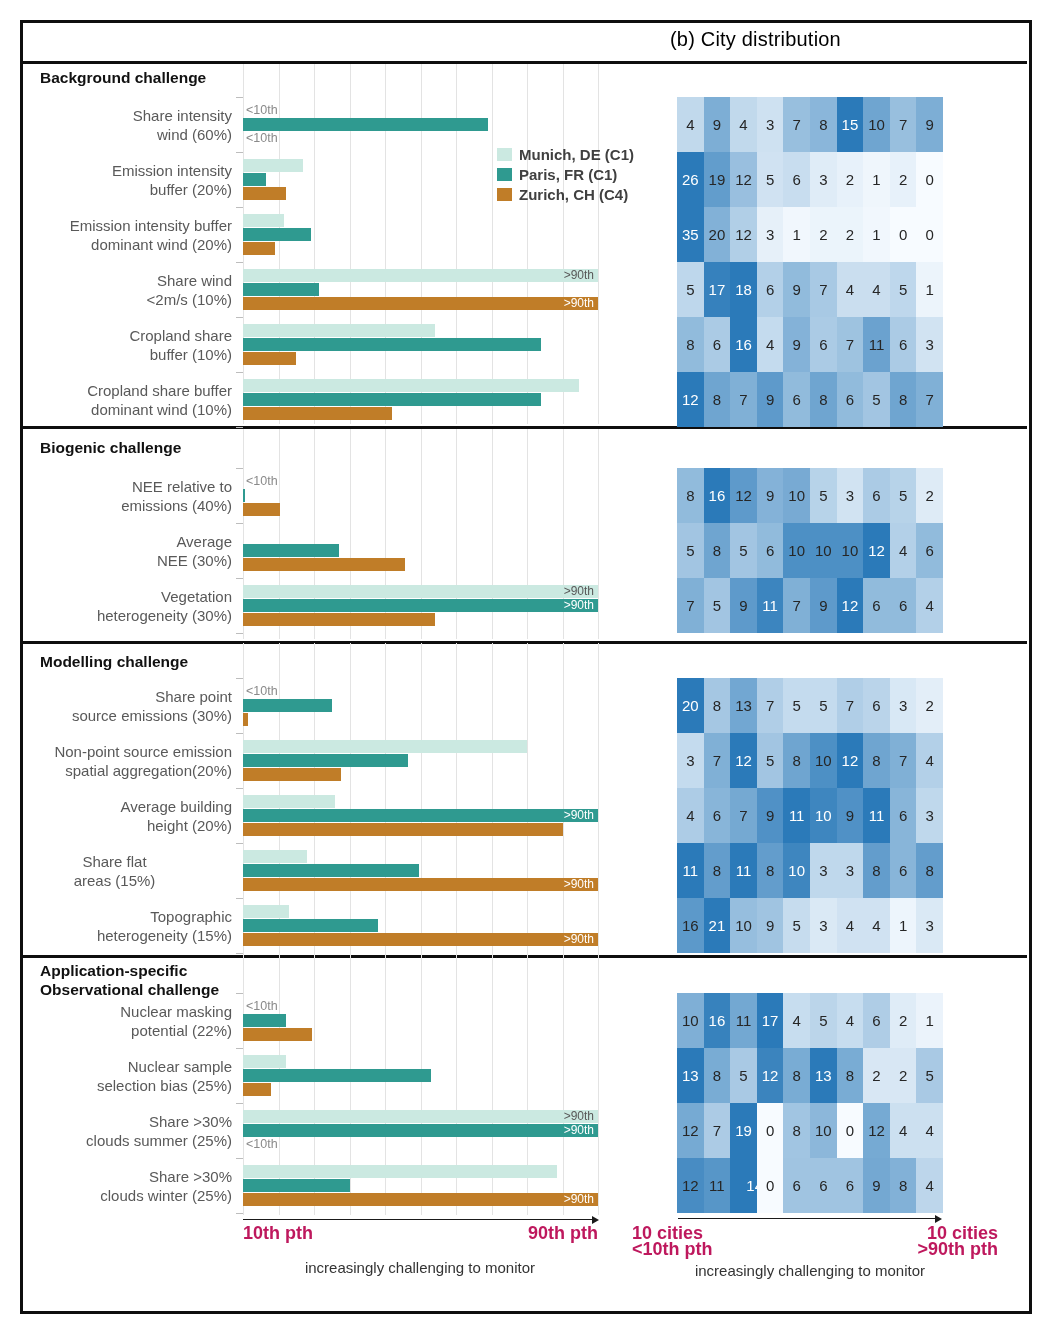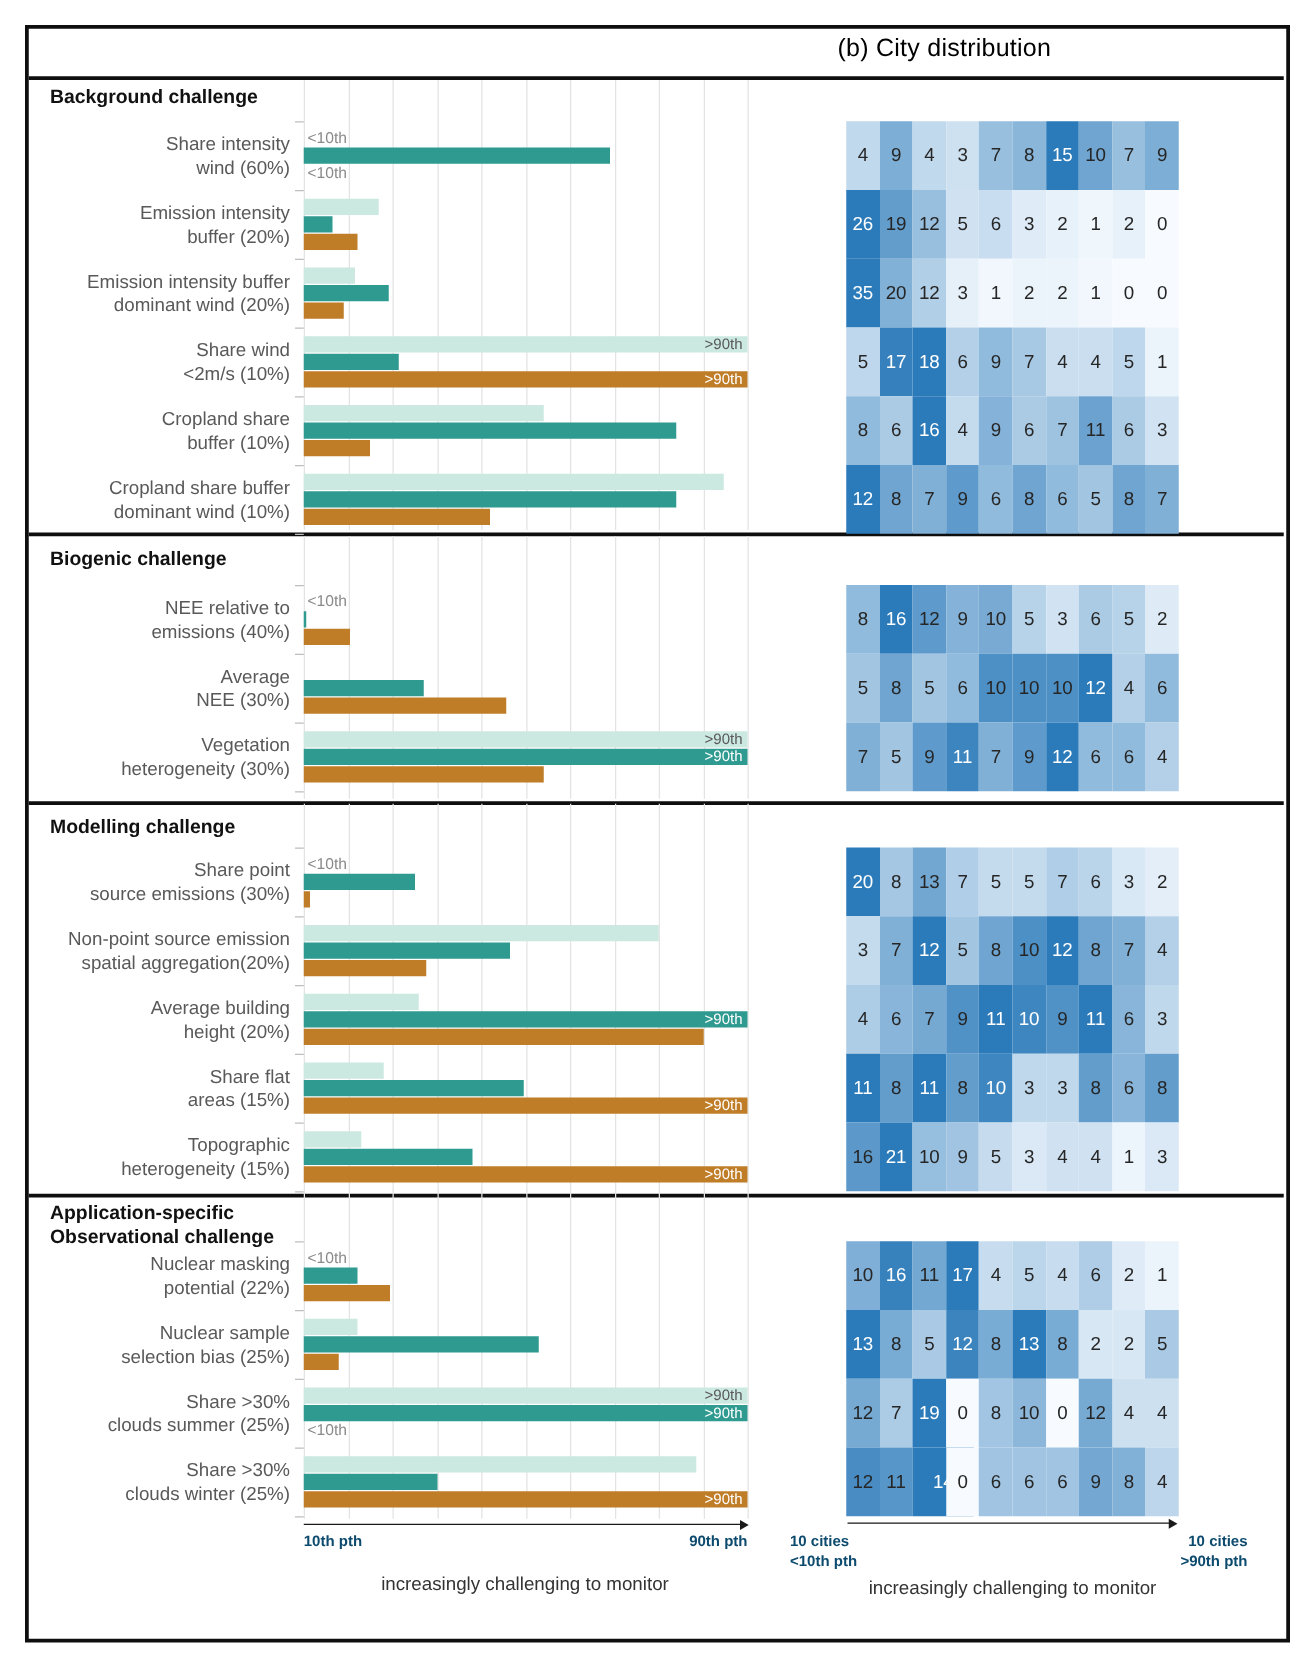--- a/index.html
+++ b/index.html
@@ -15,21 +15,21 @@
   .bar{position:absolute;height:13px;}
   .bar-tag{position:absolute;right:4px;top:0;font-size:12px;line-height:13px;}
   .lt-tag{position:absolute;font-size:12.5px;color:#8a8a8a;line-height:14px;}
   .heat-cell{position:absolute;display:flex;align-items:center;justify-content:center;font-size:15px;}
   .legend{position:absolute;left:497px;top:144px;}
   .legend-row{display:flex;align-items:center;height:20px;}
   .legend-swatch{width:15px;height:13px;margin-right:7px;flex:0 0 auto;}
   .legend-label{font-size:15px;font-weight:bold;color:#404040;white-space:nowrap;}
   .axis-line{position:absolute;height:1px;background:#1a1a1a;}
   .axis-arrow{position:absolute;width:0;height:0;border-left:7px solid #1a1a1a;border-top:4px solid transparent;border-bottom:4px solid transparent;}
-  .axis-label{position:absolute;font-size:12px;font-weight:bold;color:#0c4a6e;line-height:16px;}
+  .axis-label{position:absolute;font-size:18px;font-weight:bold;color:#be185d;line-height:16px;}
   .axis-caption{position:absolute;font-size:15px;color:#333;text-align:center;}
 </style>
 </head>
 <body>
 
 <div id="canvas">
   <div class="frame"></div>
 
   <div class="panel-title" style="left:670px;">(b) City distribution</div>
 
@@ -297,21 +297,21 @@
       <div class="heat-cell" style="left: 703.6px; top: 788px; width: 26.6px; height: 55px; background: rgb(136, 181, 217); color: rgb(38, 38, 38);">6</div>
       <div class="heat-cell" style="left: 730.2px; top: 788px; width: 26.6px; height: 55px; background: rgb(117, 169, 210); color: rgb(38, 38, 38);">7</div>
       <div class="heat-cell" style="left: 756.8px; top: 788px; width: 26.6px; height: 55px; background: rgb(80, 145, 198); color: rgb(38, 38, 38);">9</div>
       <div class="heat-cell" style="left: 783.4px; top: 788px; width: 26.6px; height: 55px; background: rgb(43, 122, 185); color: rgb(255, 255, 255);">11</div>
       <div class="heat-cell" style="left: 810px; top: 788px; width: 26.6px; height: 55px; background: rgb(62, 134, 191); color: rgb(255, 255, 255);">10</div>
       <div class="heat-cell" style="left: 836.6px; top: 788px; width: 26.6px; height: 55px; background: rgb(80, 145, 198); color: rgb(38, 38, 38);">9</div>
       <div class="heat-cell" style="left: 863.2px; top: 788px; width: 26.6px; height: 55px; background: rgb(43, 122, 185); color: rgb(255, 255, 255);">11</div>
       <div class="heat-cell" style="left: 889.8px; top: 788px; width: 26.6px; height: 55px; background: rgb(136, 181, 217); color: rgb(38, 38, 38);">6</div>
       <div class="heat-cell" style="left: 916.4px; top: 788px; width: 26.6px; height: 55px; background: rgb(191, 216, 236); color: rgb(38, 38, 38);">3</div>
       <div class="ytick" style="left: 236px; top: 898px;"></div>
-      <div class="metric-label" style="left: 27px; top: 843px; height: 55px;">
+      <div class="metric-label" style="left: 12px; top: 843px; height: 55px; align-items: center;">
         <span>Share flat</span>
         <span>areas (15%)</span>
       </div>
       <div class="bar" style="left: 243px; top: 850px; width: 63.9px; background: rgb(203, 233, 225);"></div>
       <div class="bar" style="left: 243px; top: 864px; width: 175.7px; background: rgb(47, 154, 144);"></div>
       <div class="bar" style="left: 243px; top: 878px; width: 355px; background: rgb(192, 125, 40);">
         <div class="bar-tag" style="color: rgb(255, 255, 255);">&gt;90th</div>
       </div>
       <div class="heat-cell" style="left: 677px; top: 843px; width: 26.6px; height: 55px; background: rgb(43, 122, 185); color: rgb(255, 255, 255);">11</div>
       <div class="heat-cell" style="left: 703.6px; top: 843px; width: 26.6px; height: 55px; background: rgb(99, 157, 204); color: rgb(38, 38, 38);">8</div>
@@ -429,20 +429,34 @@
       <div class="heat-cell" style="left: 730.2px; top: 1158px; width: 49px; height: 55px; background: rgb(43, 122, 185); color: rgb(255, 255, 255);">14</div>
       <div class="heat-cell" style="left: 756.8px; top: 1158px; width: 26.6px; height: 55px; background: rgb(247, 251, 255); color: rgb(38, 38, 38);">0</div>
       <div class="heat-cell" style="left: 783.4px; top: 1158px; width: 26.6px; height: 55px; background: rgb(160, 196, 225); color: rgb(38, 38, 38);">6</div>
       <div class="heat-cell" style="left: 810px; top: 1158px; width: 26.6px; height: 55px; background: rgb(160, 196, 225); color: rgb(38, 38, 38);">6</div>
       <div class="heat-cell" style="left: 836.6px; top: 1158px; width: 26.6px; height: 55px; background: rgb(160, 196, 225); color: rgb(38, 38, 38);">6</div>
       <div class="heat-cell" style="left: 863.2px; top: 1158px; width: 26.6px; height: 55px; background: rgb(116, 168, 210); color: rgb(38, 38, 38);">9</div>
       <div class="heat-cell" style="left: 889.8px; top: 1158px; width: 26.6px; height: 55px; background: rgb(130, 177, 215); color: rgb(38, 38, 38);">8</div>
       <div class="heat-cell" style="left: 916.4px; top: 1158px; width: 26.6px; height: 55px; background: rgb(189, 214, 235); color: rgb(38, 38, 38);">4</div>
     </div>
 
+  <div class="legend" id="legend">
+      <div class="legend-row">
+        <div class="legend-swatch" style="background: rgb(203, 233, 225);"></div>
+        <div class="legend-label">Munich, DE (C1)</div>
+      </div>
+      <div class="legend-row">
+        <div class="legend-swatch" style="background: rgb(47, 154, 144);"></div>
+        <div class="legend-label">Paris, FR (C1)</div>
+      </div>
+      <div class="legend-row">
+        <div class="legend-swatch" style="background: rgb(192, 125, 40);"></div>
+        <div class="legend-label">Zurich, CH (C4)</div>
+      </div>
+    </div>
 
   <div class="axis-line" style="left:243px;top:1219px;width:350px;"></div>
   <div class="axis-arrow" style="left:592px;top:1215.5px;"></div>
   <div class="axis-label" style="left:243px;top:1225px;">10th pth</div>
   <div class="axis-label" style="left:448px;top:1225px;width:150px;text-align:right;">90th pth</div>
   <div class="axis-caption" style="left:270px;top:1259px;width:300px;">increasingly challenging to monitor</div>
 
   <div class="axis-line" style="left:678px;top:1218px;width:258px;"></div>
   <div class="axis-arrow" style="left:935px;top:1214.5px;"></div>
   <div class="axis-label" style="left:632px;top:1225px;">

